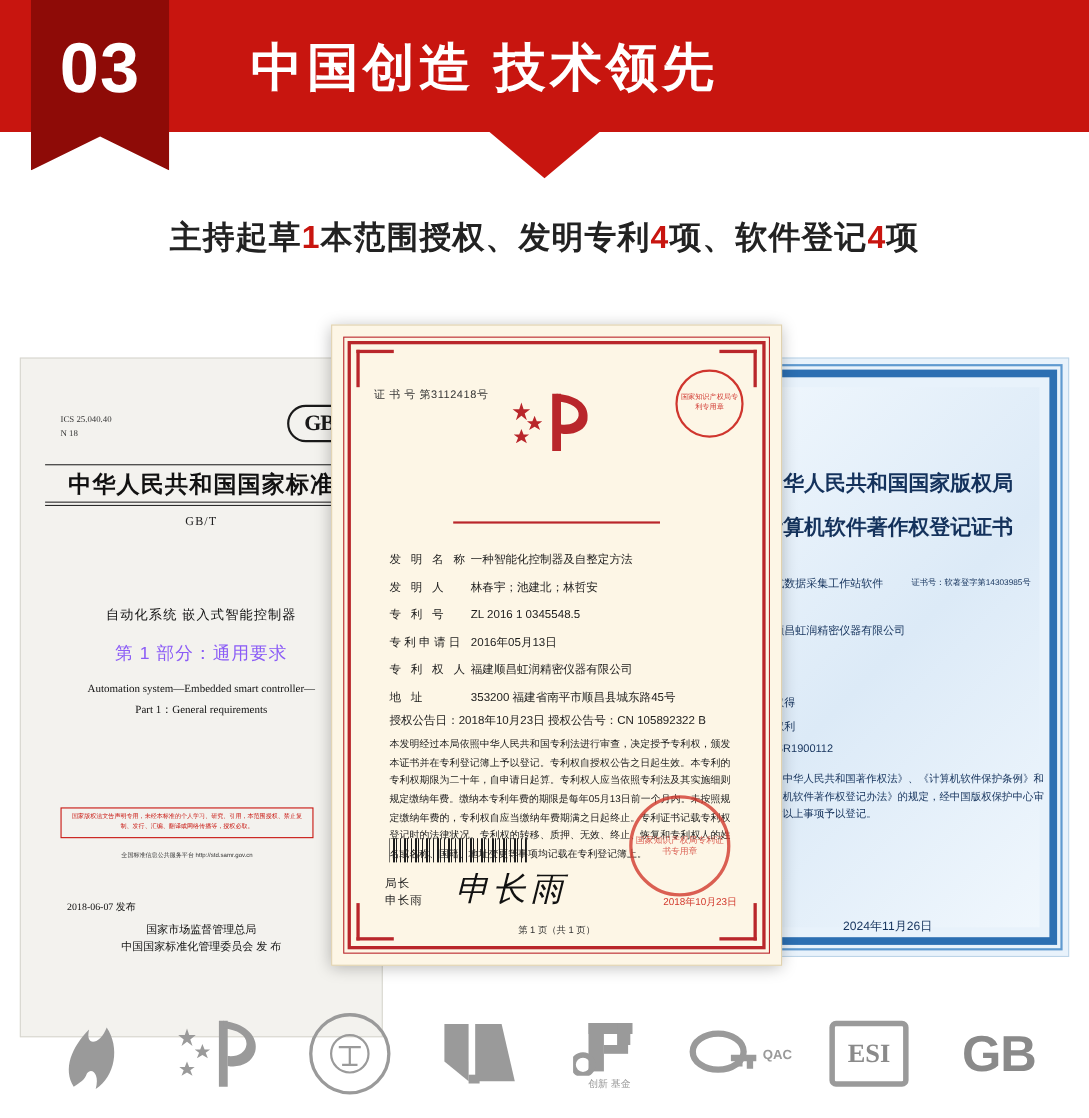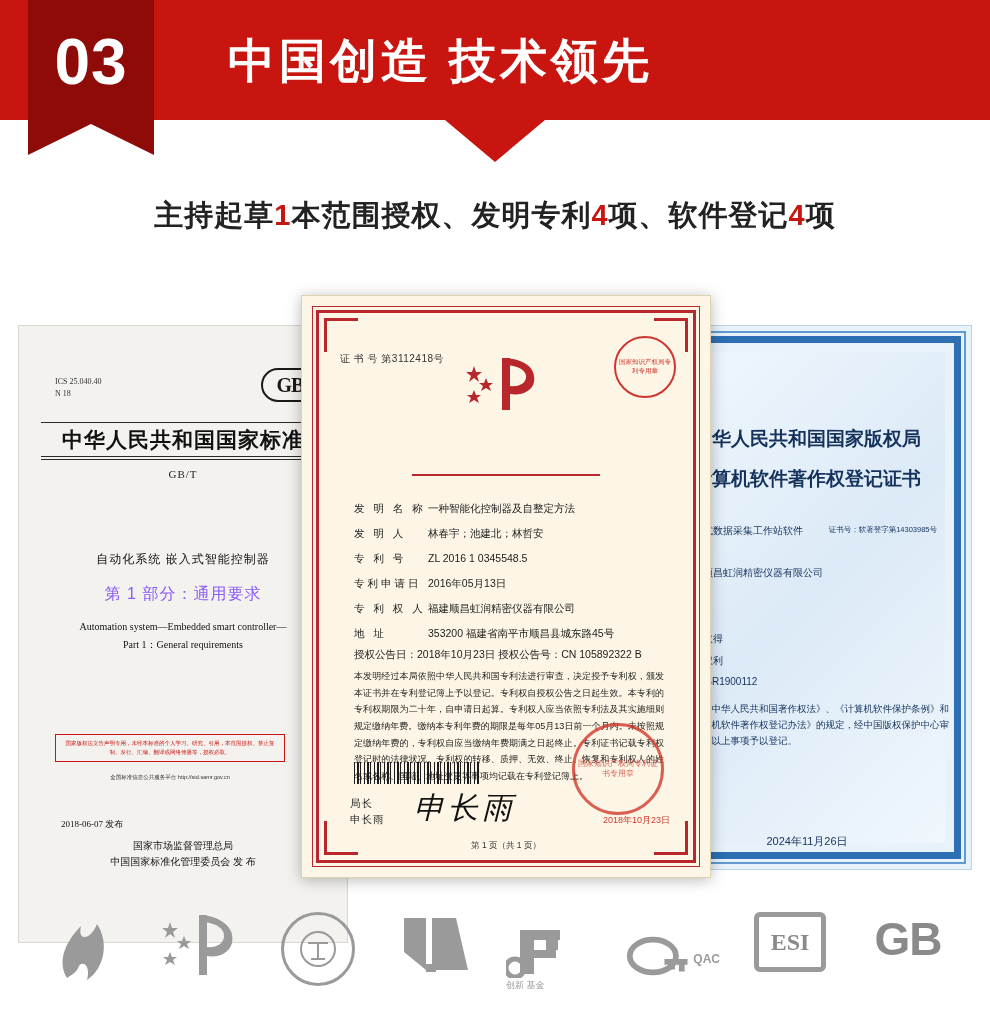--- a/index.html
+++ b/index.html
@@ -505,21 +505,21 @@
     height: 116px;
     display: flex;
     align-items: center;
     justify-content: space-between;
     padding: 0 34px;
   }
   .logo-item {
     width: 96px;
     height: 92px;
     display: flex;
-    align-items: flex-start;
+    align-items: center;
     justify-content: center;
     color: #9a9a9a;
   }
   .logo-gb-text {
     font-size: 46px;
     font-weight: bold;
     color: #8a8a8a;
     letter-spacing: -1px;
     font-family: "Liberation Sans", sans-serif;
   }

